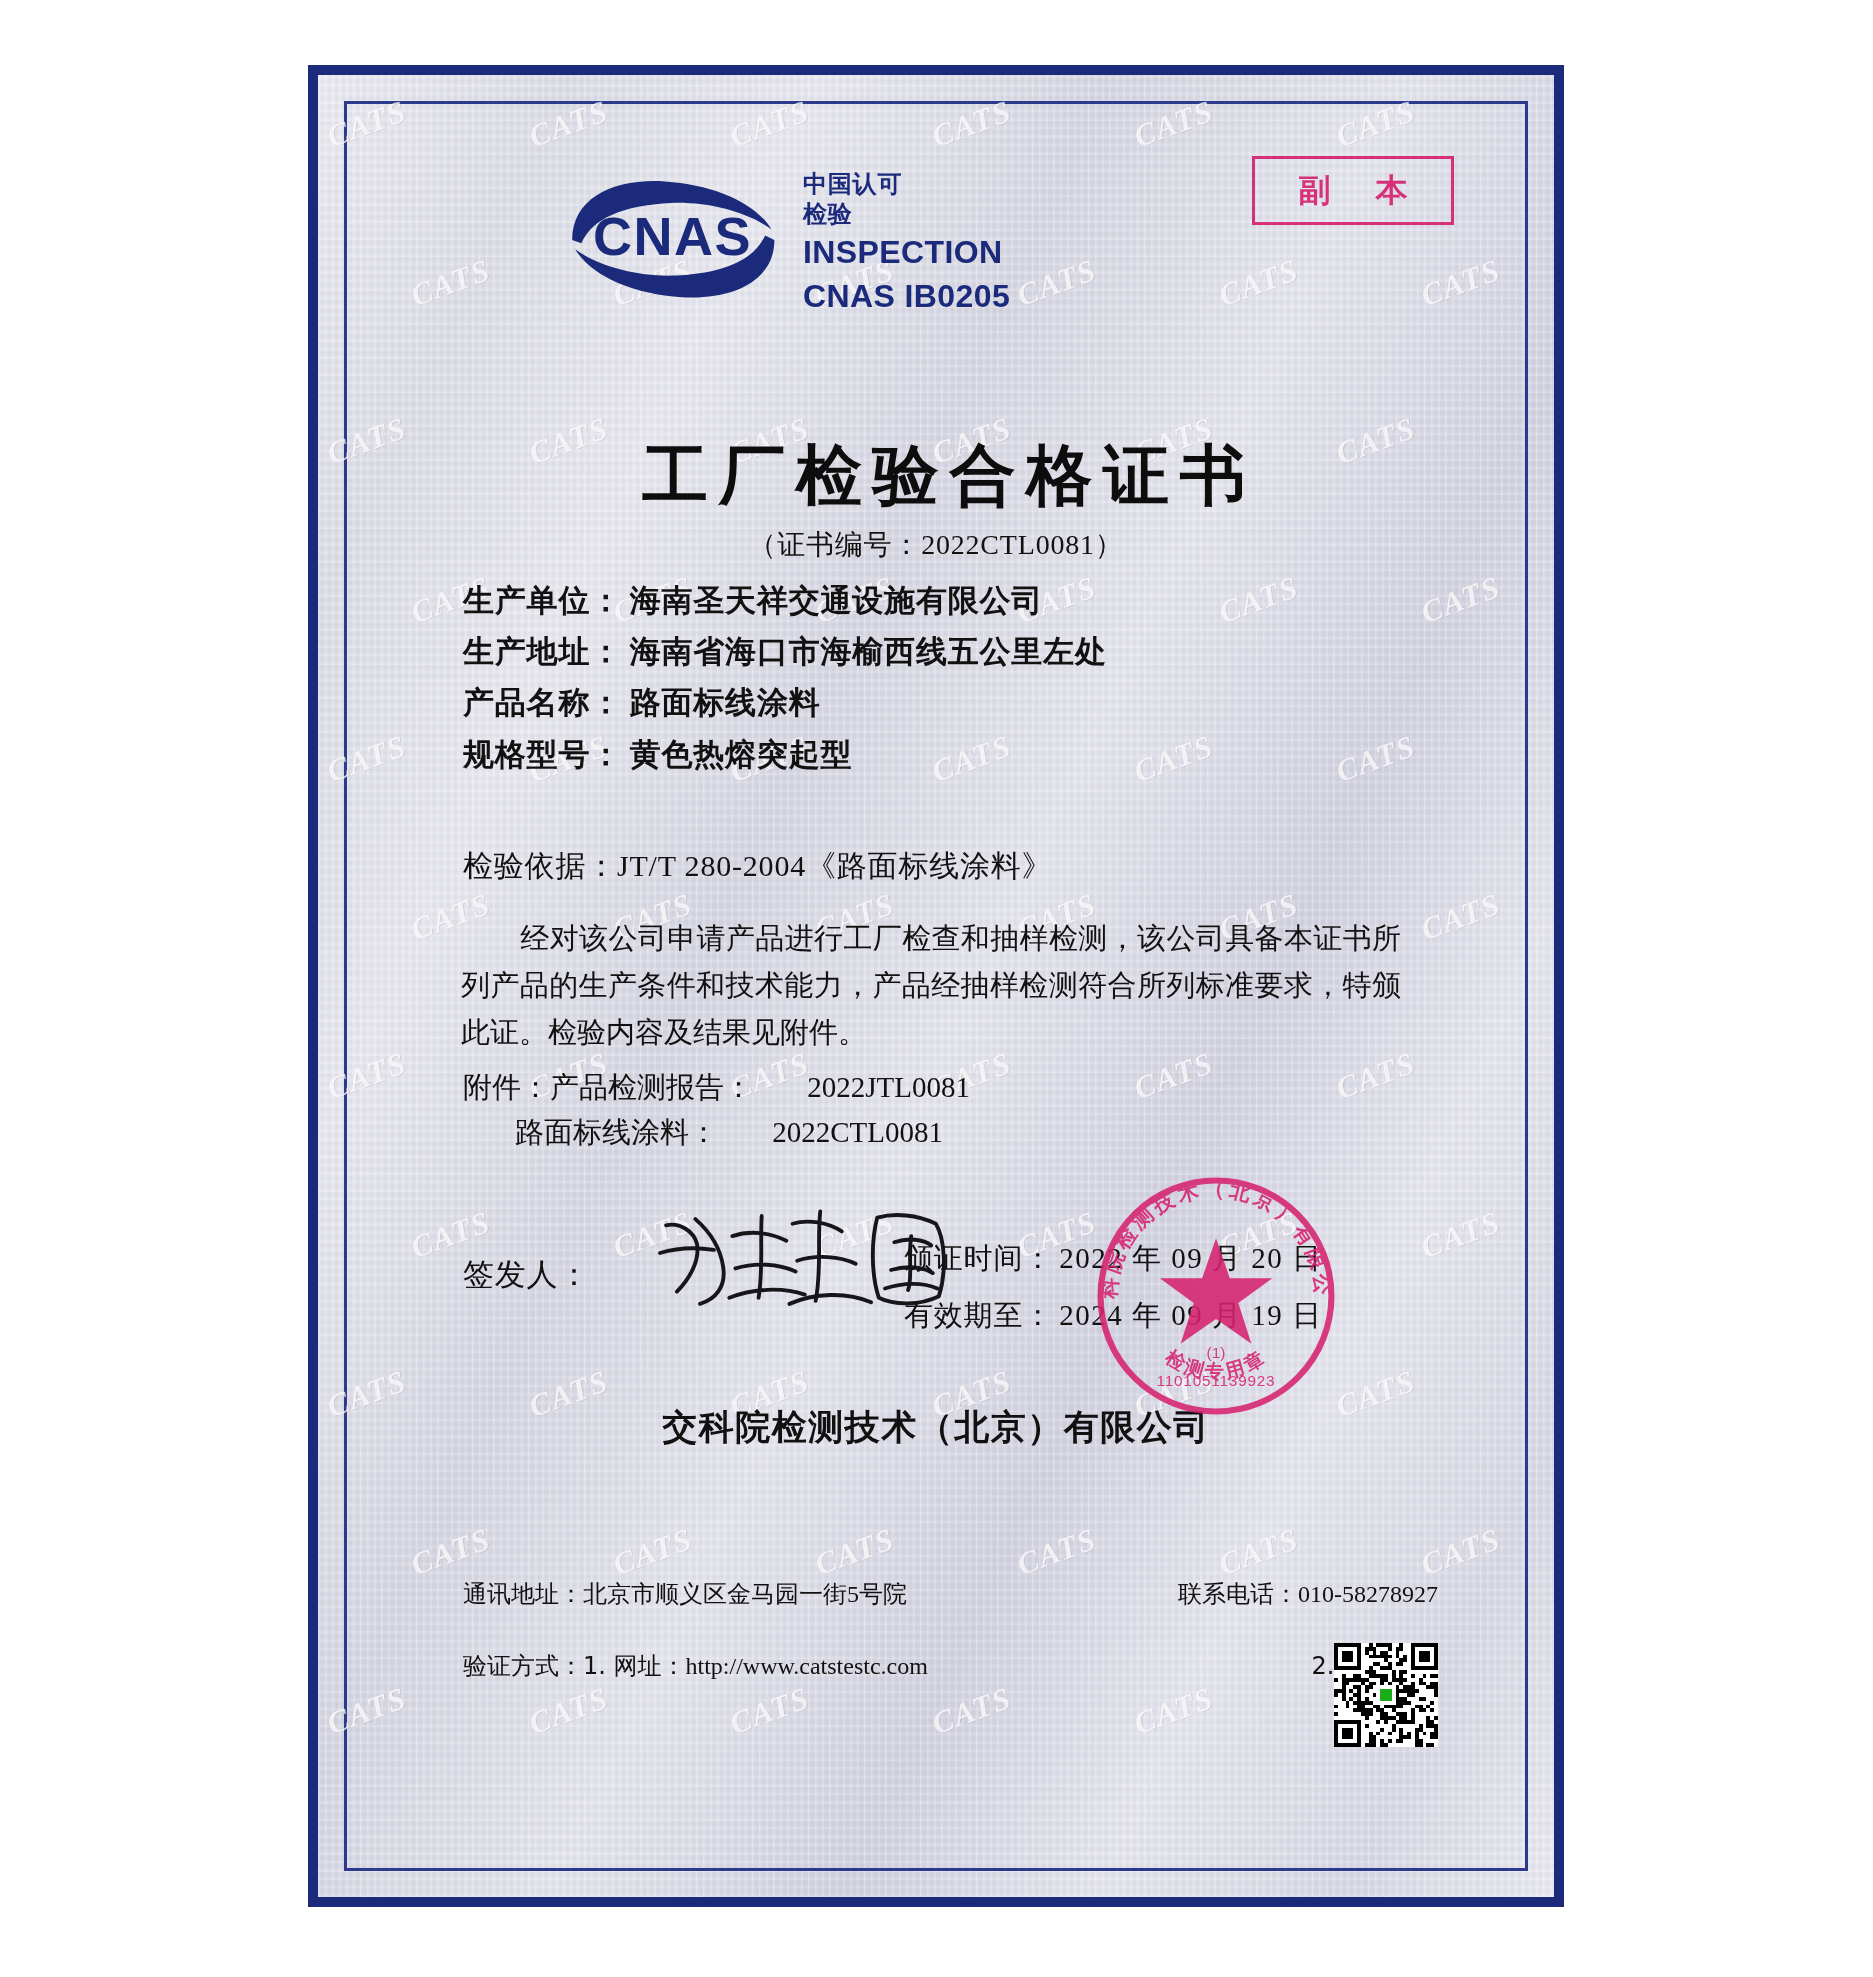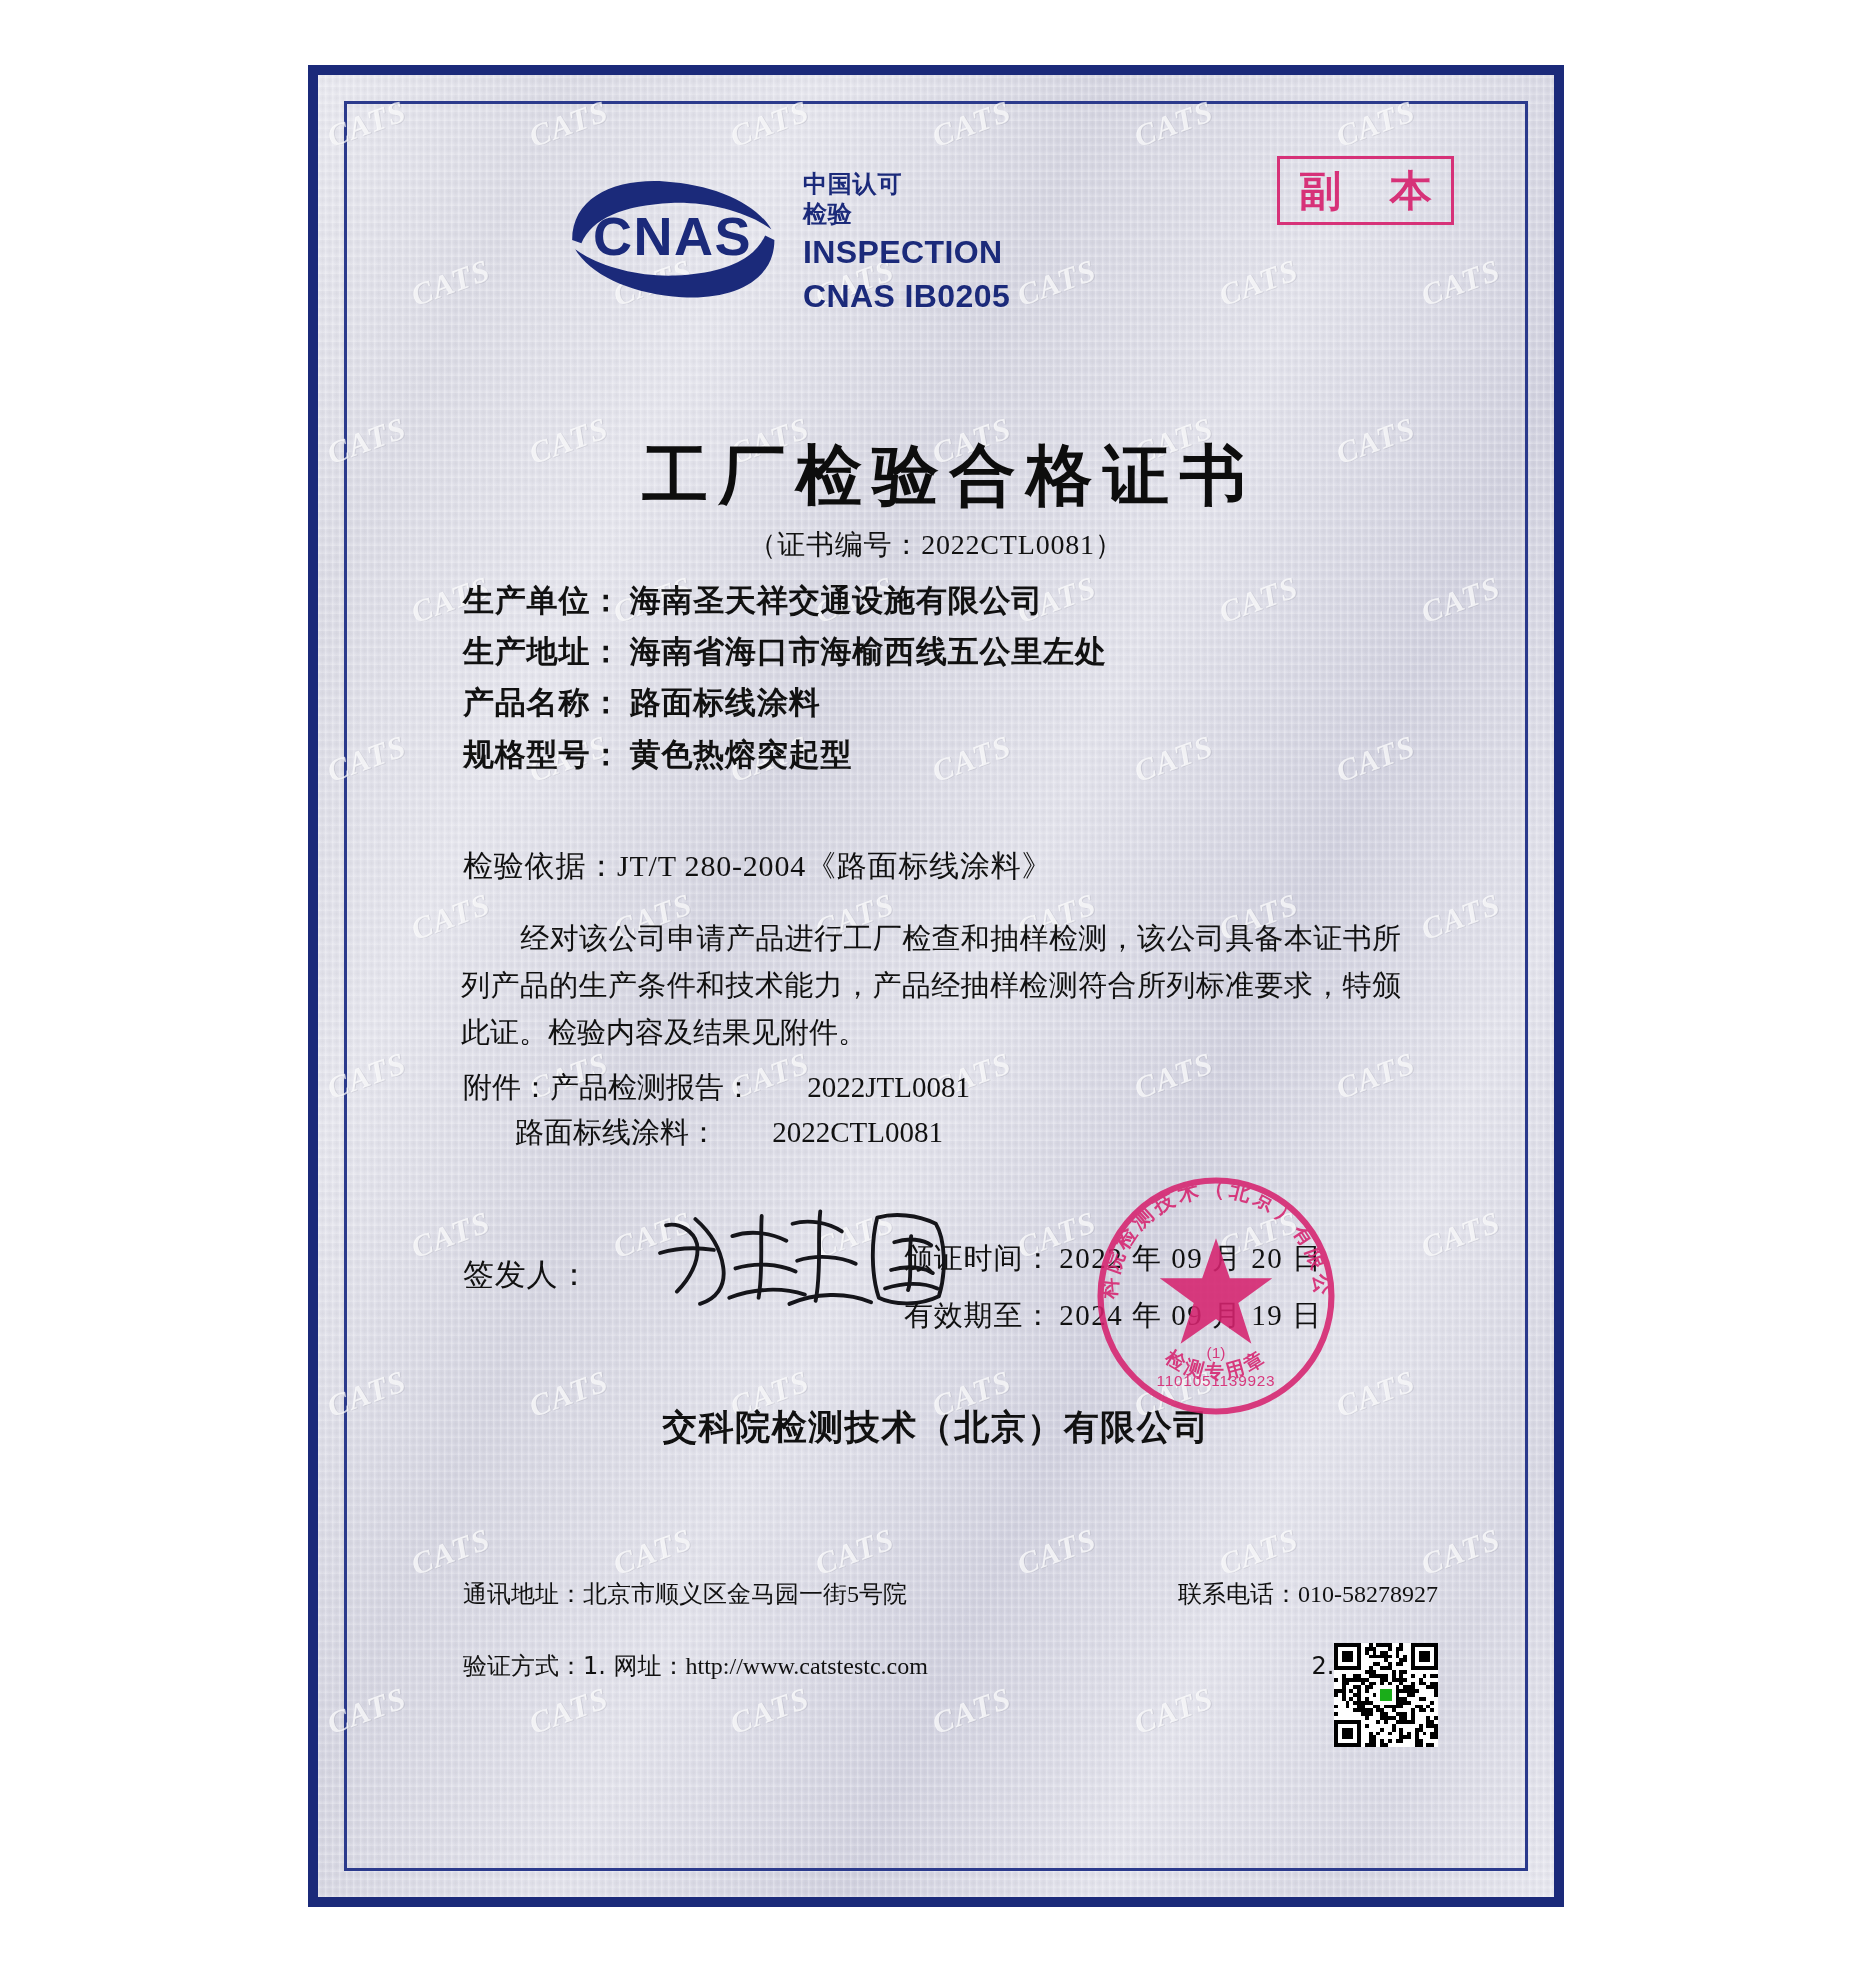--- a/index.html
+++ b/index.html
@@ -122,27 +122,27 @@
     line-height: 1.28;
     letter-spacing: 0.4px;
     margin-top: 3.1px;
   }
 
   
   .fuben {
     position: absolute;
     right: 100px;
     top: 81px;
-    width: 177px;
+    width: 202px;
     height: 69px;
     border: 3.1px solid #d6236f;
     box-sizing: border-box;
     color: #d6236f;
     font-family: "DejaVu Sans", "Liberation Sans", sans-serif;
-    font-size: 42px;
+    font-size: 32px;
     font-weight: bold;
     letter-spacing: 17px;
     text-indent: 17px;
     display: flex;
     align-items: center;
     justify-content: center;
     opacity: .92;
     margin-left: 12px;
   }
 

